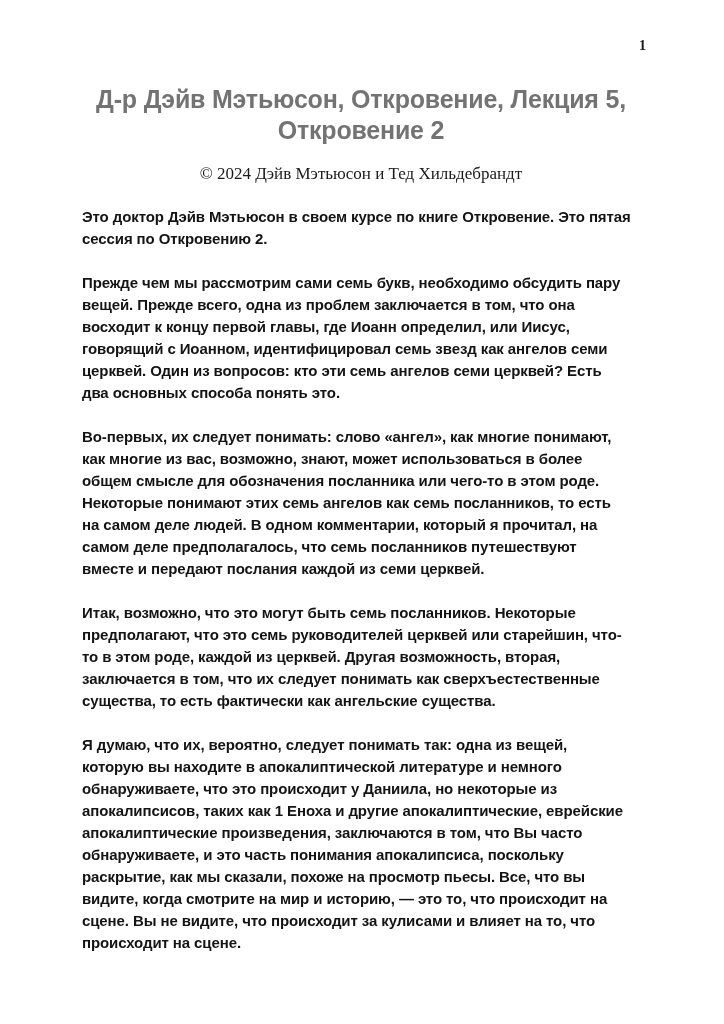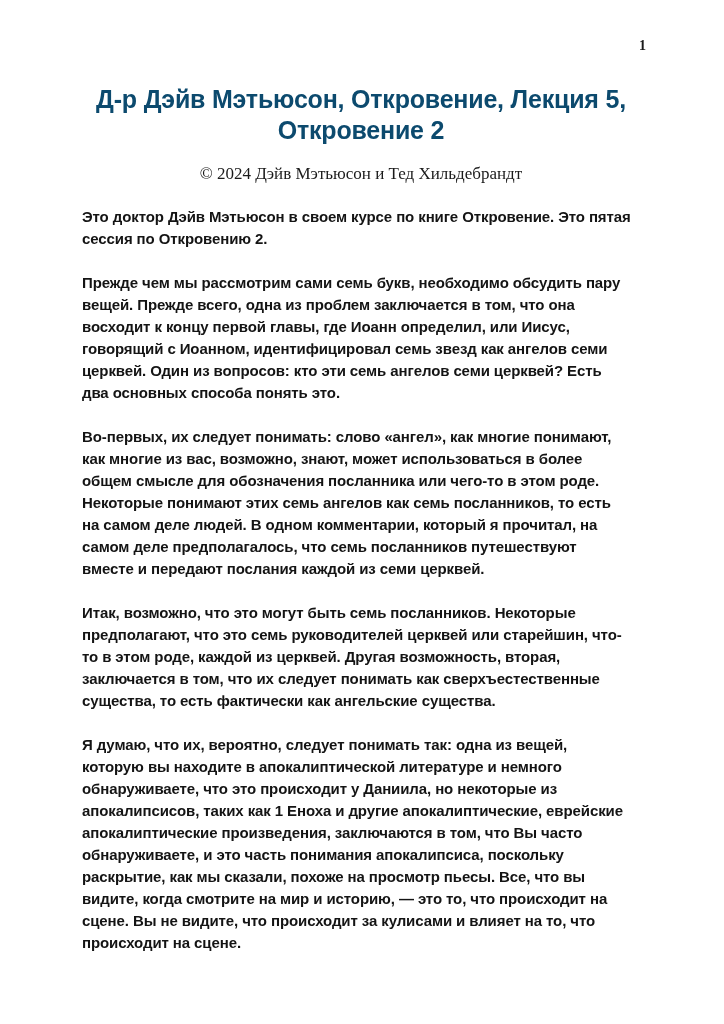--- a/index.html
+++ b/index.html
@@ -32,21 +32,21 @@
     height: 18px;
   }
   .title {
     margin: 28px auto 16px auto;
     max-width: 540px;
     text-align: center;
     font-family: "Liberation Sans", sans-serif;
     font-weight: 700;
     font-size: 25px;
     line-height: 31px;
-    color: #0c4a6e;
+    color: #737373;
     letter-spacing: -0.2px;
   }
   .copyright {
     margin-top: 18px;
     text-align: center;
     font-family: "Liberation Serif", serif;
     font-weight: 400;
     font-size: 17px;
     color: #1a1a1a;
   }

